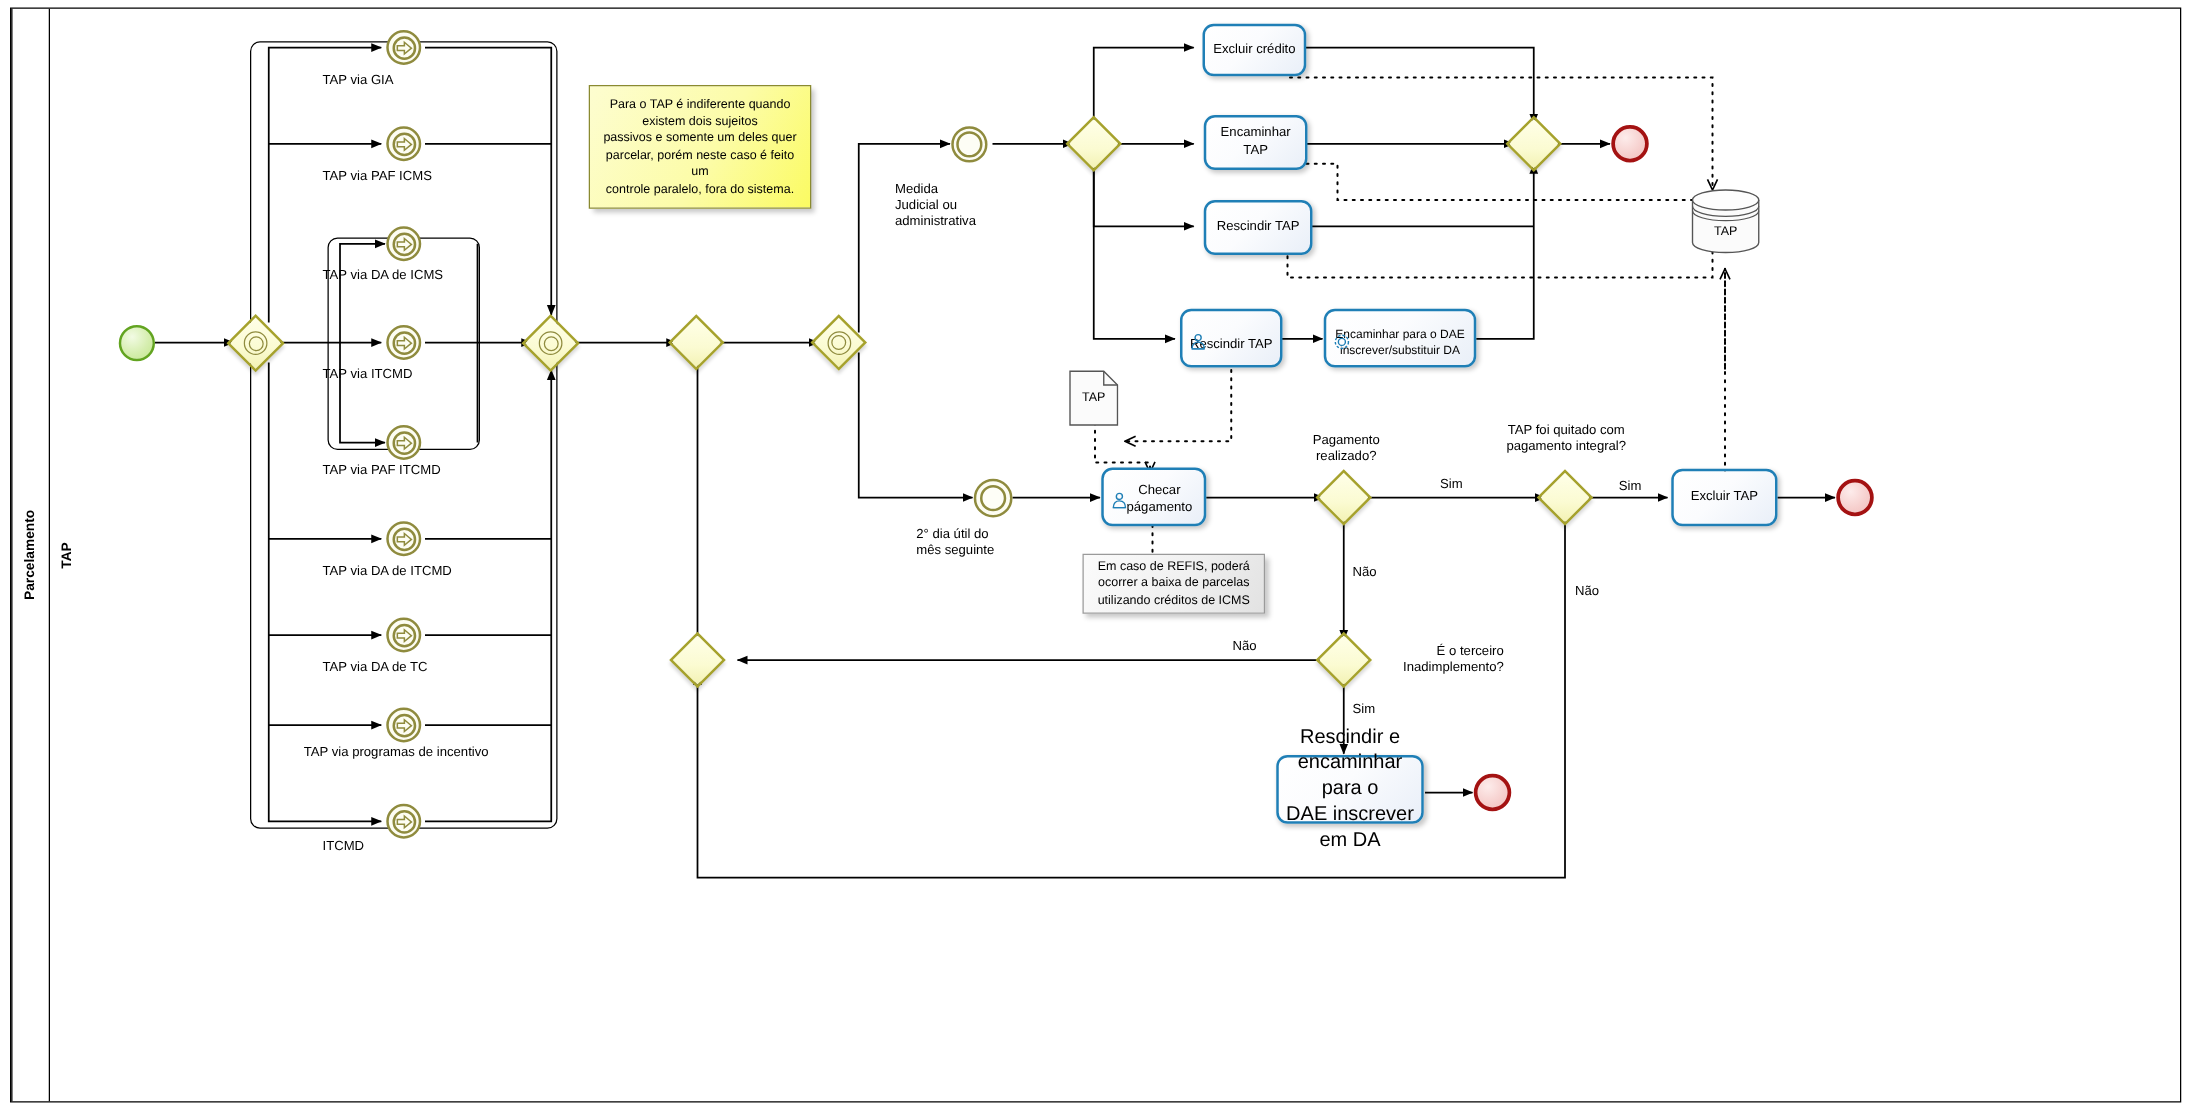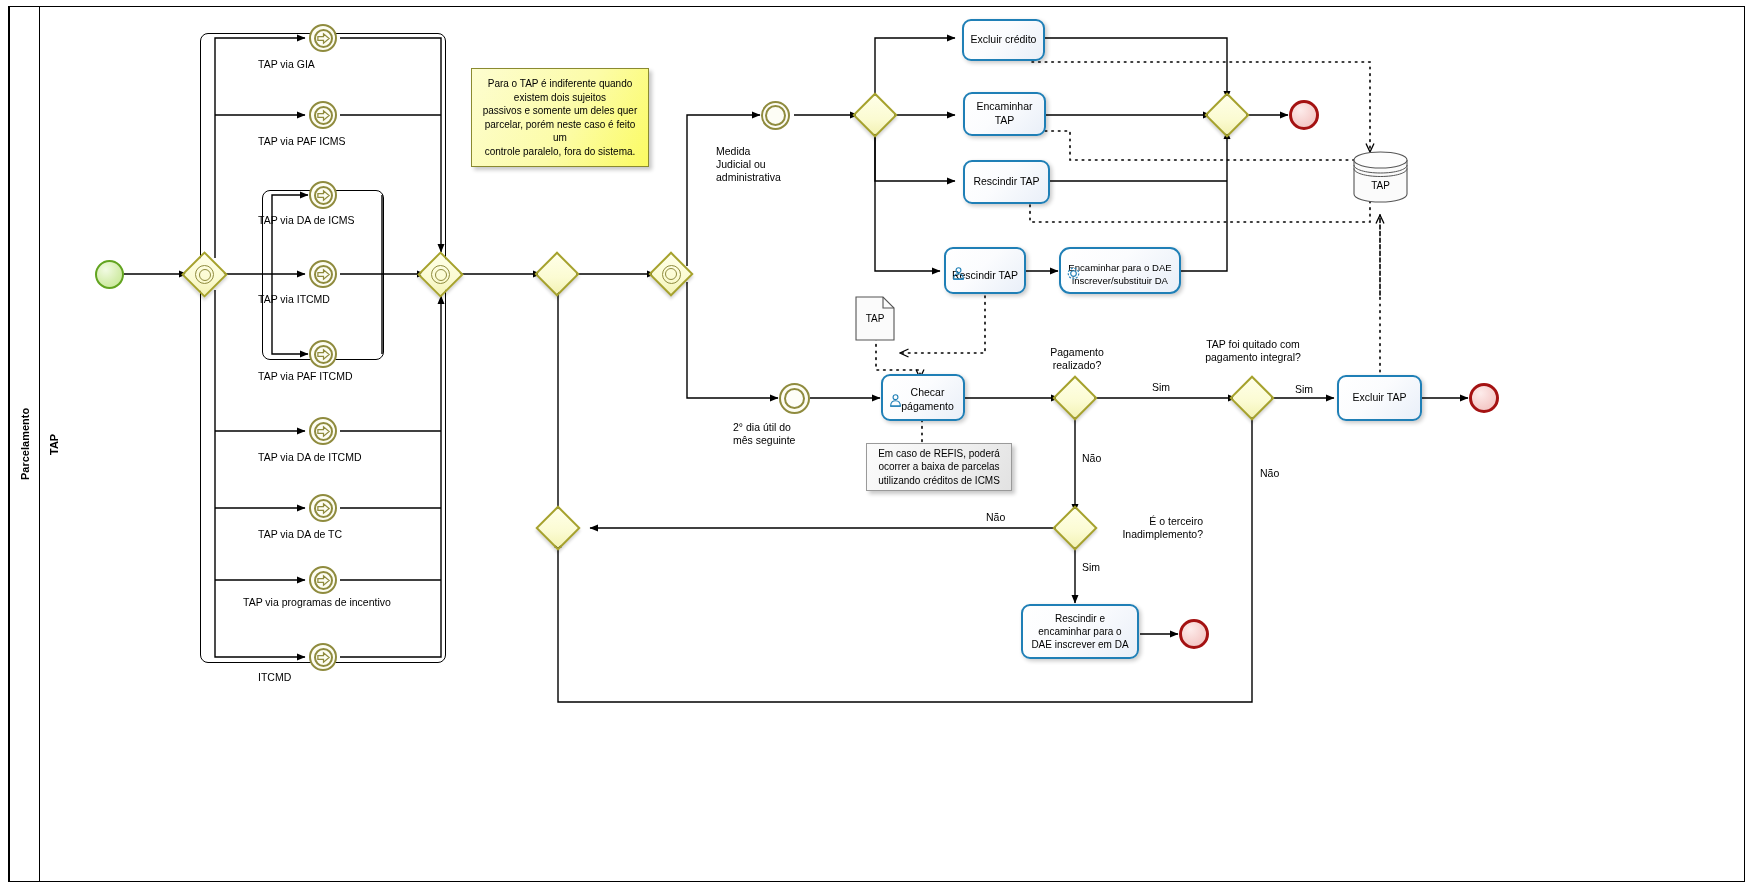--- a/index.html
+++ b/index.html
@@ -329,21 +329,21 @@
     <span class="task-ico">
       <svg width="15" height="15" viewBox="0 0 16 16">
         <circle cx="8" cy="4.4" r="2.6" fill="none" stroke="#1f7fb6" stroke-width="1.2"></circle>
         <path d="M2.8,14 C2.8,9.8 5.2,8.2 8,8.2 C10.8,8.2 13.2,9.8 13.2,14 z" fill="none" stroke="#1f7fb6" stroke-width="1.2"></path>
         <path d="M2.8,14 L13.2,14" stroke="#1f7fb6" stroke-width="1.2"></path>
       </svg>
     </span>
     <span style="margin-top:10px;">Rescindir TAP</span>
   </div>
 
-  <div class="task" style="left:1059px;top:247px;width:122px;height:47px;border-radius:11px;">
+  <div class="task" style="left:1059px;top:247px;width:122px;height:47px;">
     <span class="task-ico">
       <svg width="15" height="15" viewBox="0 0 16 16">
         <circle cx="8" cy="8" r="3" fill="none" stroke="#1f7fb6" stroke-width="1.2"></circle>
         <circle cx="8" cy="8" r="5.6" fill="none" stroke="#1f7fb6" stroke-width="1.2" stroke-dasharray="2.2 1.6"></circle>
       </svg>
     </span>
     <span style="margin-top:8px;font-size:9.6px;">Encaminhar para o DAE
 inscrever/substituir DA</span>
   </div>
 
@@ -400,21 +400,21 @@
 pagamento integral?</div>
 
   <div class="gw" style="left:1059px;top:512px;width:32px;height:32px;"></div>
   <div class="gw-label" style="left:1098px;top:515px;width:105px;text-align:right;">É o terceiro
 Inadimplemento?</div>
 
   <div class="task" style="left:1337px;top:375px;width:85px;height:46px;">Excluir TAP</div>
 
   <div class="ev ev-end" style="left:1469px;top:383px;width:30px;height:30px;"></div>
 
-  <div class="task" style="left:1021px;top:604px;width:118px;height:55px;font-size:10px;">Rescindir e
+  <div class="task" style="left:1021px;top:604px;width:118px;height:55px;font-size:16px;">Rescindir e
 encaminhar para o
 DAE inscrever em DA</div>
 
   <div class="ev ev-end" style="left:1179px;top:619px;width:30px;height:30px;"></div>
 
   <div class="edge-lbl" style="left:1152px;top:381px;">Sim</div>
   <div class="edge-lbl" style="left:1082px;top:452px;">Não</div>
   <div class="edge-lbl" style="left:1295px;top:383px;">Sim</div>
   <div class="edge-lbl" style="left:1260px;top:467px;">Não</div>
   <div class="edge-lbl" style="left:986px;top:511px;">Não</div>

